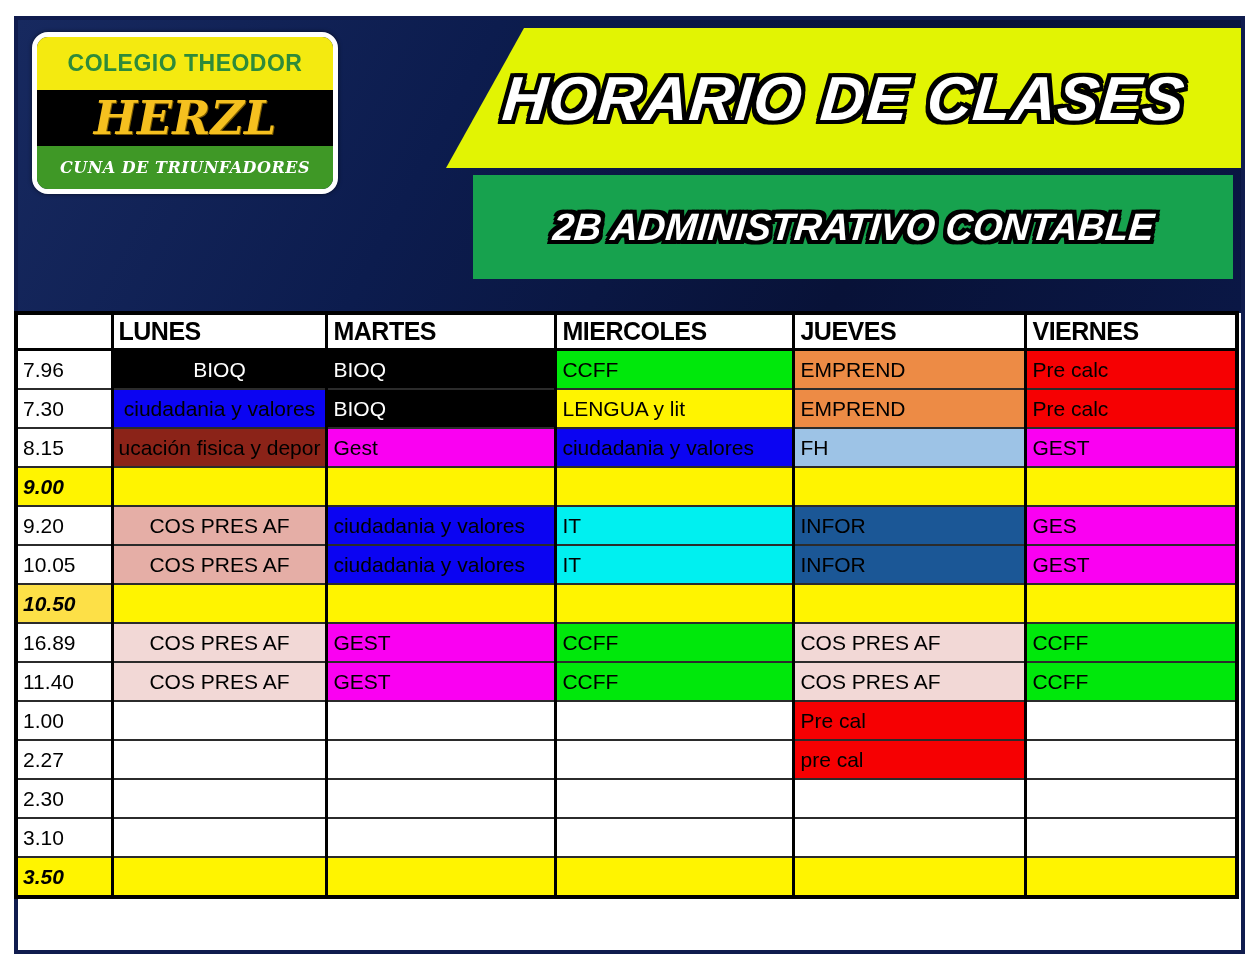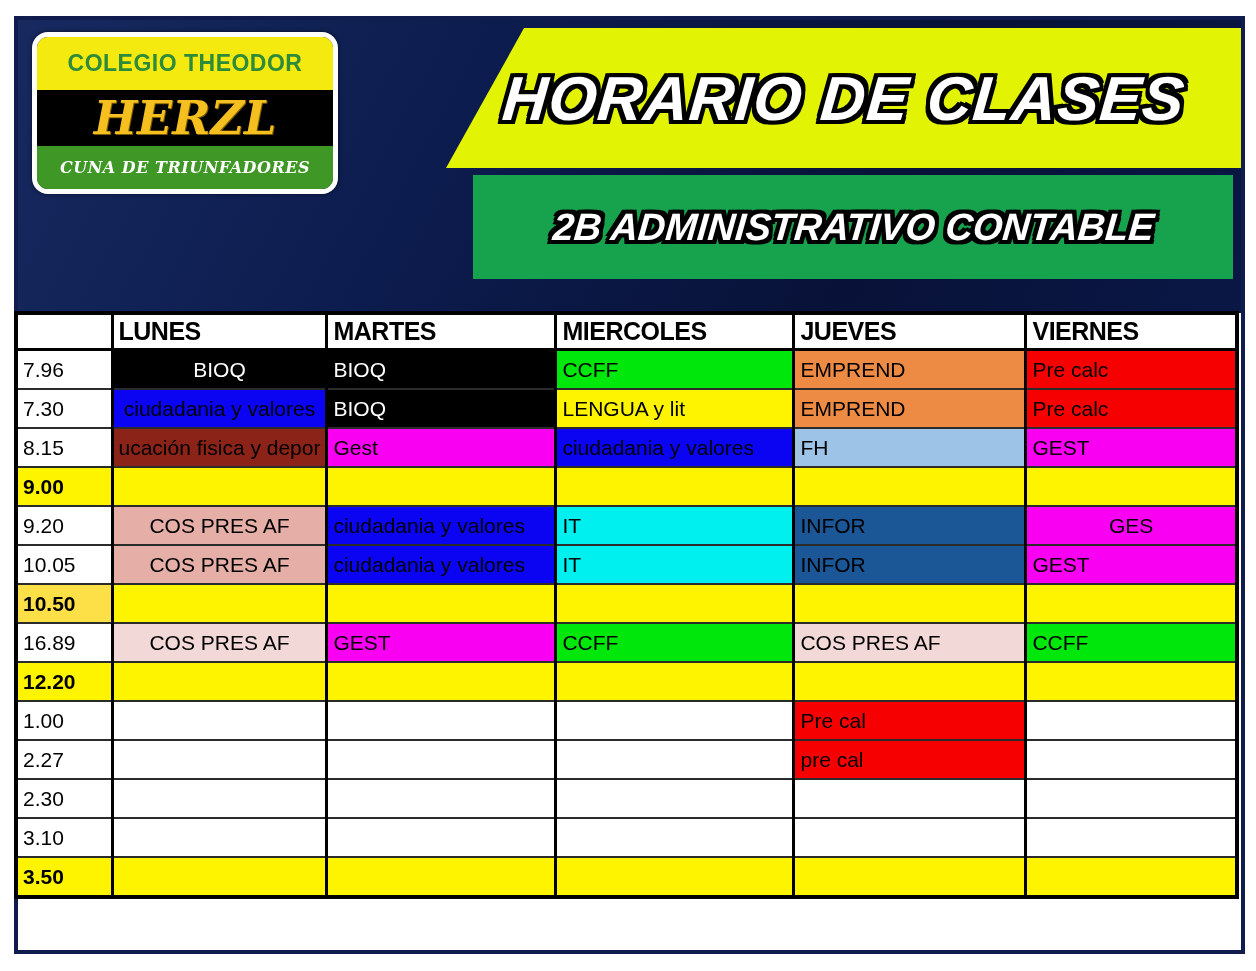--- a/index.html
+++ b/index.html
@@ -38,21 +38,21 @@
   table.schedule col.c-mie{width:238px;}
   table.schedule col.c-jue{width:232px;}
   table.schedule col.c-vie{width:211px;}
   table.schedule th,table.schedule td{border-top:2px solid #2b2b2b;border-bottom:2px solid #2b2b2b;
     border-left:3px solid #000;border-right:3px solid #000;padding:0 5px;overflow:hidden;white-space:nowrap;}
   table.schedule{border:4px solid #000;}
   table.schedule th{height:33px;text-align:left;font-size:25px;font-weight:bold;color:#000;
     background:#fff;border-bottom:3px solid #000;letter-spacing:-0.5px;}
   table.schedule td{height:37px;font-size:21px;color:#000;}
   td.time{font-size:24px;background:#fff;}
-  td.time.brk{font-weight:bold;}
+  td.time.brk{font-weight:bold;font-style:italic;}
 </style>
 </head>
 <body>
 
 <div class="poster">
   <div class="hero">
     <div class="logo">
       <div class="band1">
         <span>COLEGIO THEODOR</span>
       </div>
@@ -123,21 +123,21 @@
             <td style="background: rgb(255, 244, 0);"></td>
             <td style="background: rgb(255, 244, 0);"></td>
             <td style="background: rgb(255, 244, 0);"></td>
           </tr>
           <tr>
             <td class="time">9.20</td>
             <td style="background: rgb(229, 174, 166); color: rgb(0, 0, 0); text-align: center;">COS PRES AF</td>
             <td style="background: rgb(11, 4, 242); color: rgb(0, 0, 0); text-align: left;">ciudadania y valores</td>
             <td style="background: rgb(0, 240, 240); color: rgb(0, 0, 0); text-align: left;">IT</td>
             <td style="background: rgb(27, 87, 150); color: rgb(0, 0, 0); text-align: left;">INFOR</td>
-            <td style="background: rgb(250, 0, 242); color: rgb(0, 0, 0); text-align: center;">GES</td>
+            <td style="background: rgb(250, 0, 242); color: rgb(0, 0, 0); text-align: left;">GES</td>
           </tr>
           <tr>
             <td class="time">10.05</td>
             <td style="background: rgb(229, 174, 166); color: rgb(0, 0, 0); text-align: center;">COS PRES AF</td>
             <td style="background: rgb(11, 4, 242); color: rgb(0, 0, 0); text-align: left;">ciudadania y valores</td>
             <td style="background: rgb(0, 240, 240); color: rgb(0, 0, 0); text-align: left;">IT</td>
             <td style="background: rgb(27, 87, 150); color: rgb(0, 0, 0); text-align: left;">INFOR</td>
             <td style="background: rgb(250, 0, 242); color: rgb(0, 0, 0); text-align: left;">GEST</td>
           </tr>
           <tr>
@@ -150,26 +150,26 @@
           </tr>
           <tr>
             <td class="time">16.89</td>
             <td style="background: rgb(242, 216, 214); color: rgb(0, 0, 0); text-align: center;">COS PRES AF</td>
             <td style="background: rgb(250, 0, 242); color: rgb(0, 0, 0); text-align: left;">GEST</td>
             <td style="background: rgb(0, 232, 11); color: rgb(0, 0, 0); text-align: left;">CCFF</td>
             <td style="background: rgb(242, 216, 214); color: rgb(0, 0, 0); text-align: left;">COS PRES AF</td>
             <td style="background: rgb(0, 232, 11); color: rgb(0, 0, 0); text-align: left;">CCFF</td>
           </tr>
           <tr>
-            <td class="time brk" style="background: rgb(255, 244, 0);">12.20</td>
-            <td style="background: rgb(255, 244, 0);"></td>
-            <td style="background: rgb(255, 244, 0);"></td>
-            <td style="background: rgb(255, 244, 0);"></td>
-            <td style="background: rgb(255, 244, 0);"></td>
-            <td style="background: rgb(255, 244, 0);"></td>
+            <td class="time">11.40</td>
+            <td style="background: rgb(242, 216, 214); color: rgb(0, 0, 0); text-align: center;">COS PRES AF</td>
+            <td style="background: rgb(250, 0, 242); color: rgb(0, 0, 0); text-align: left;">GEST</td>
+            <td style="background: rgb(0, 232, 11); color: rgb(0, 0, 0); text-align: left;">CCFF</td>
+            <td style="background: rgb(242, 216, 214); color: rgb(0, 0, 0); text-align: left;">COS PRES AF</td>
+            <td style="background: rgb(0, 232, 11); color: rgb(0, 0, 0); text-align: left;">CCFF</td>
           </tr>
           <tr>
             <td class="time">1.00</td>
             <td></td>
             <td></td>
             <td></td>
             <td style="background: rgb(246, 0, 2); color: rgb(0, 0, 0); text-align: left;">Pre cal</td>
             <td></td>
           </tr>
           <tr>

